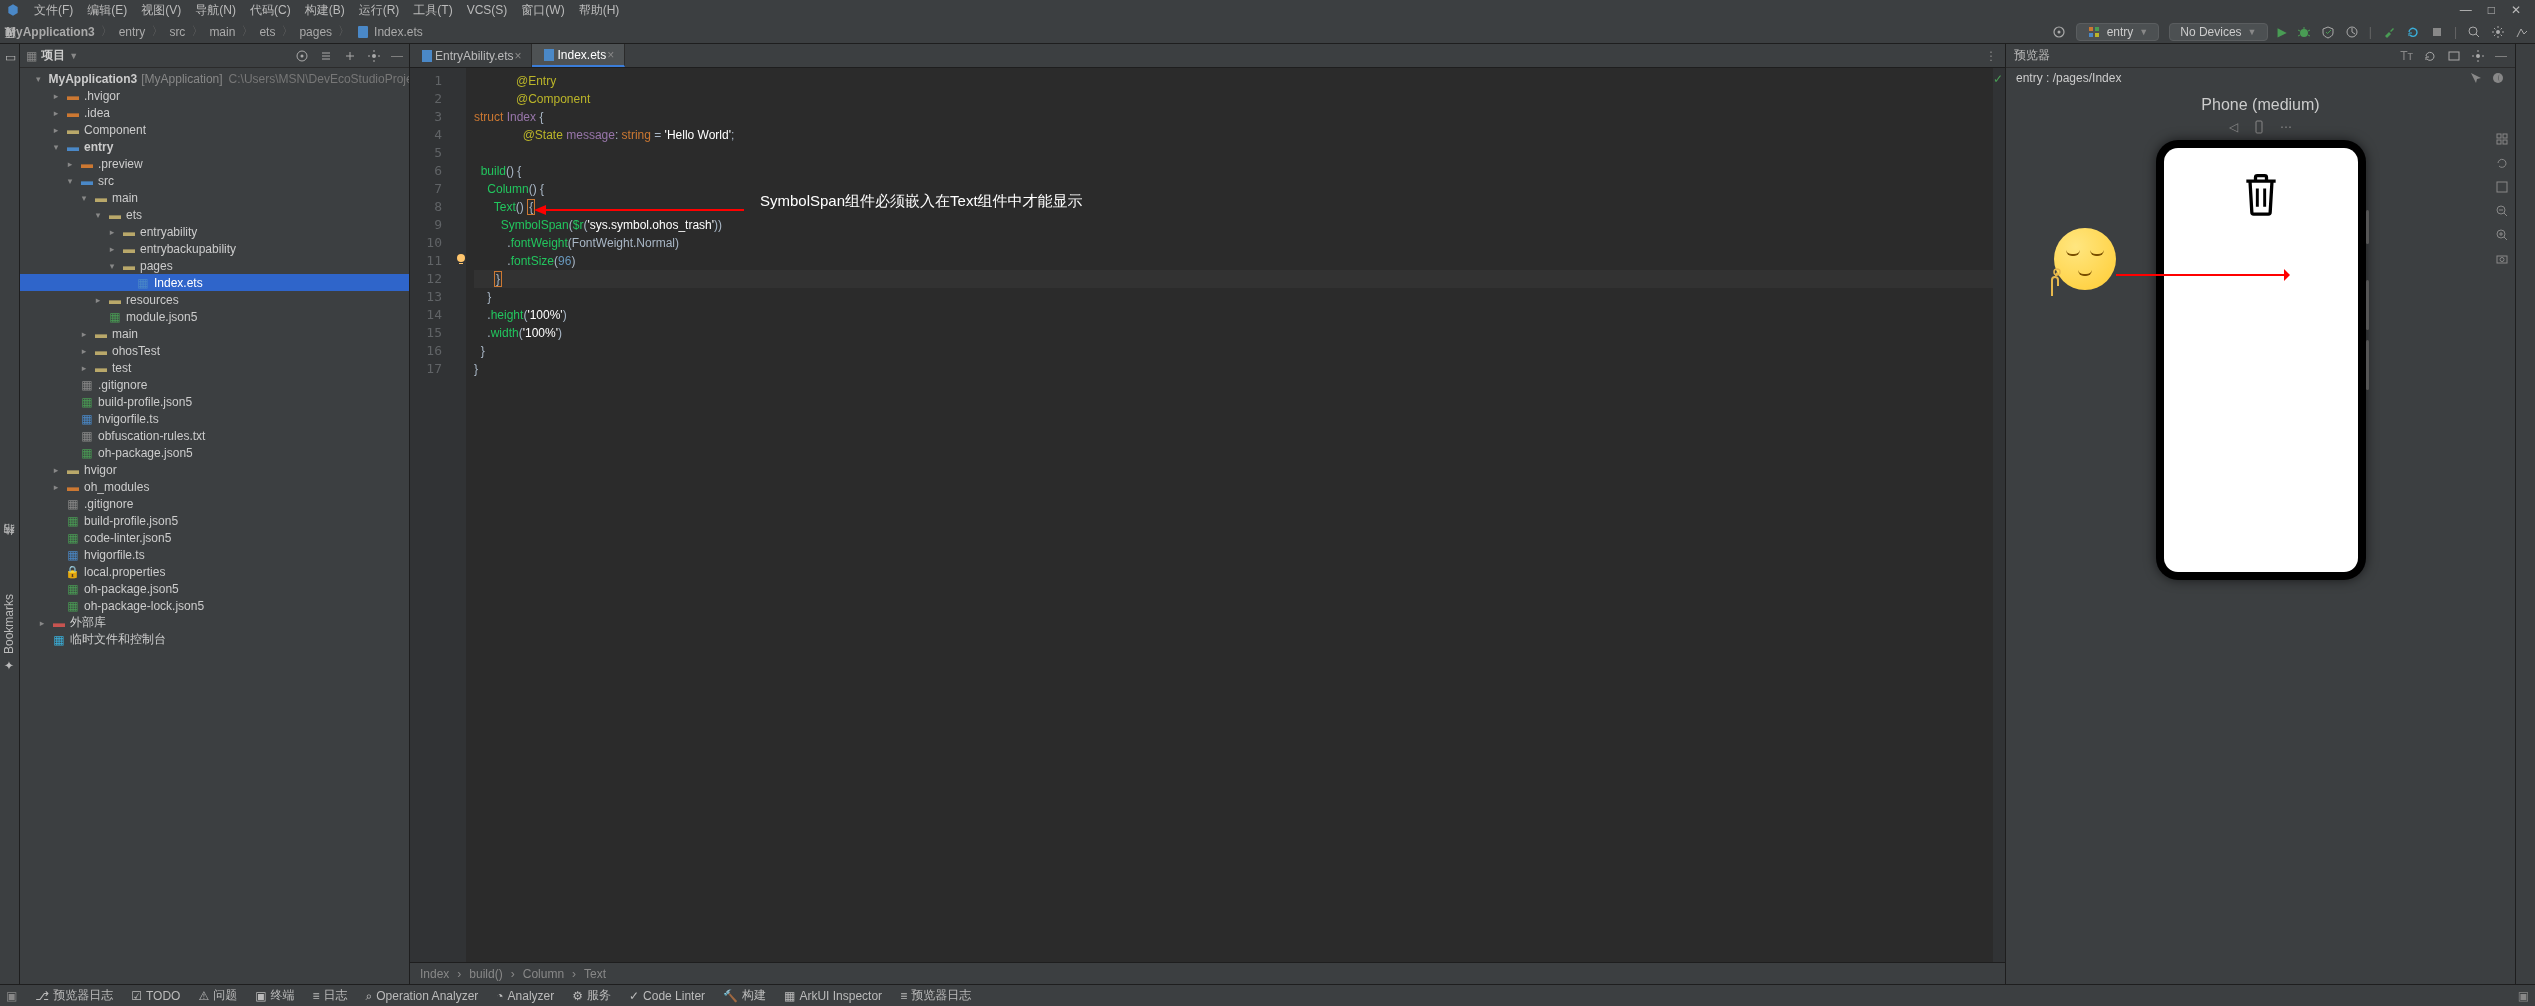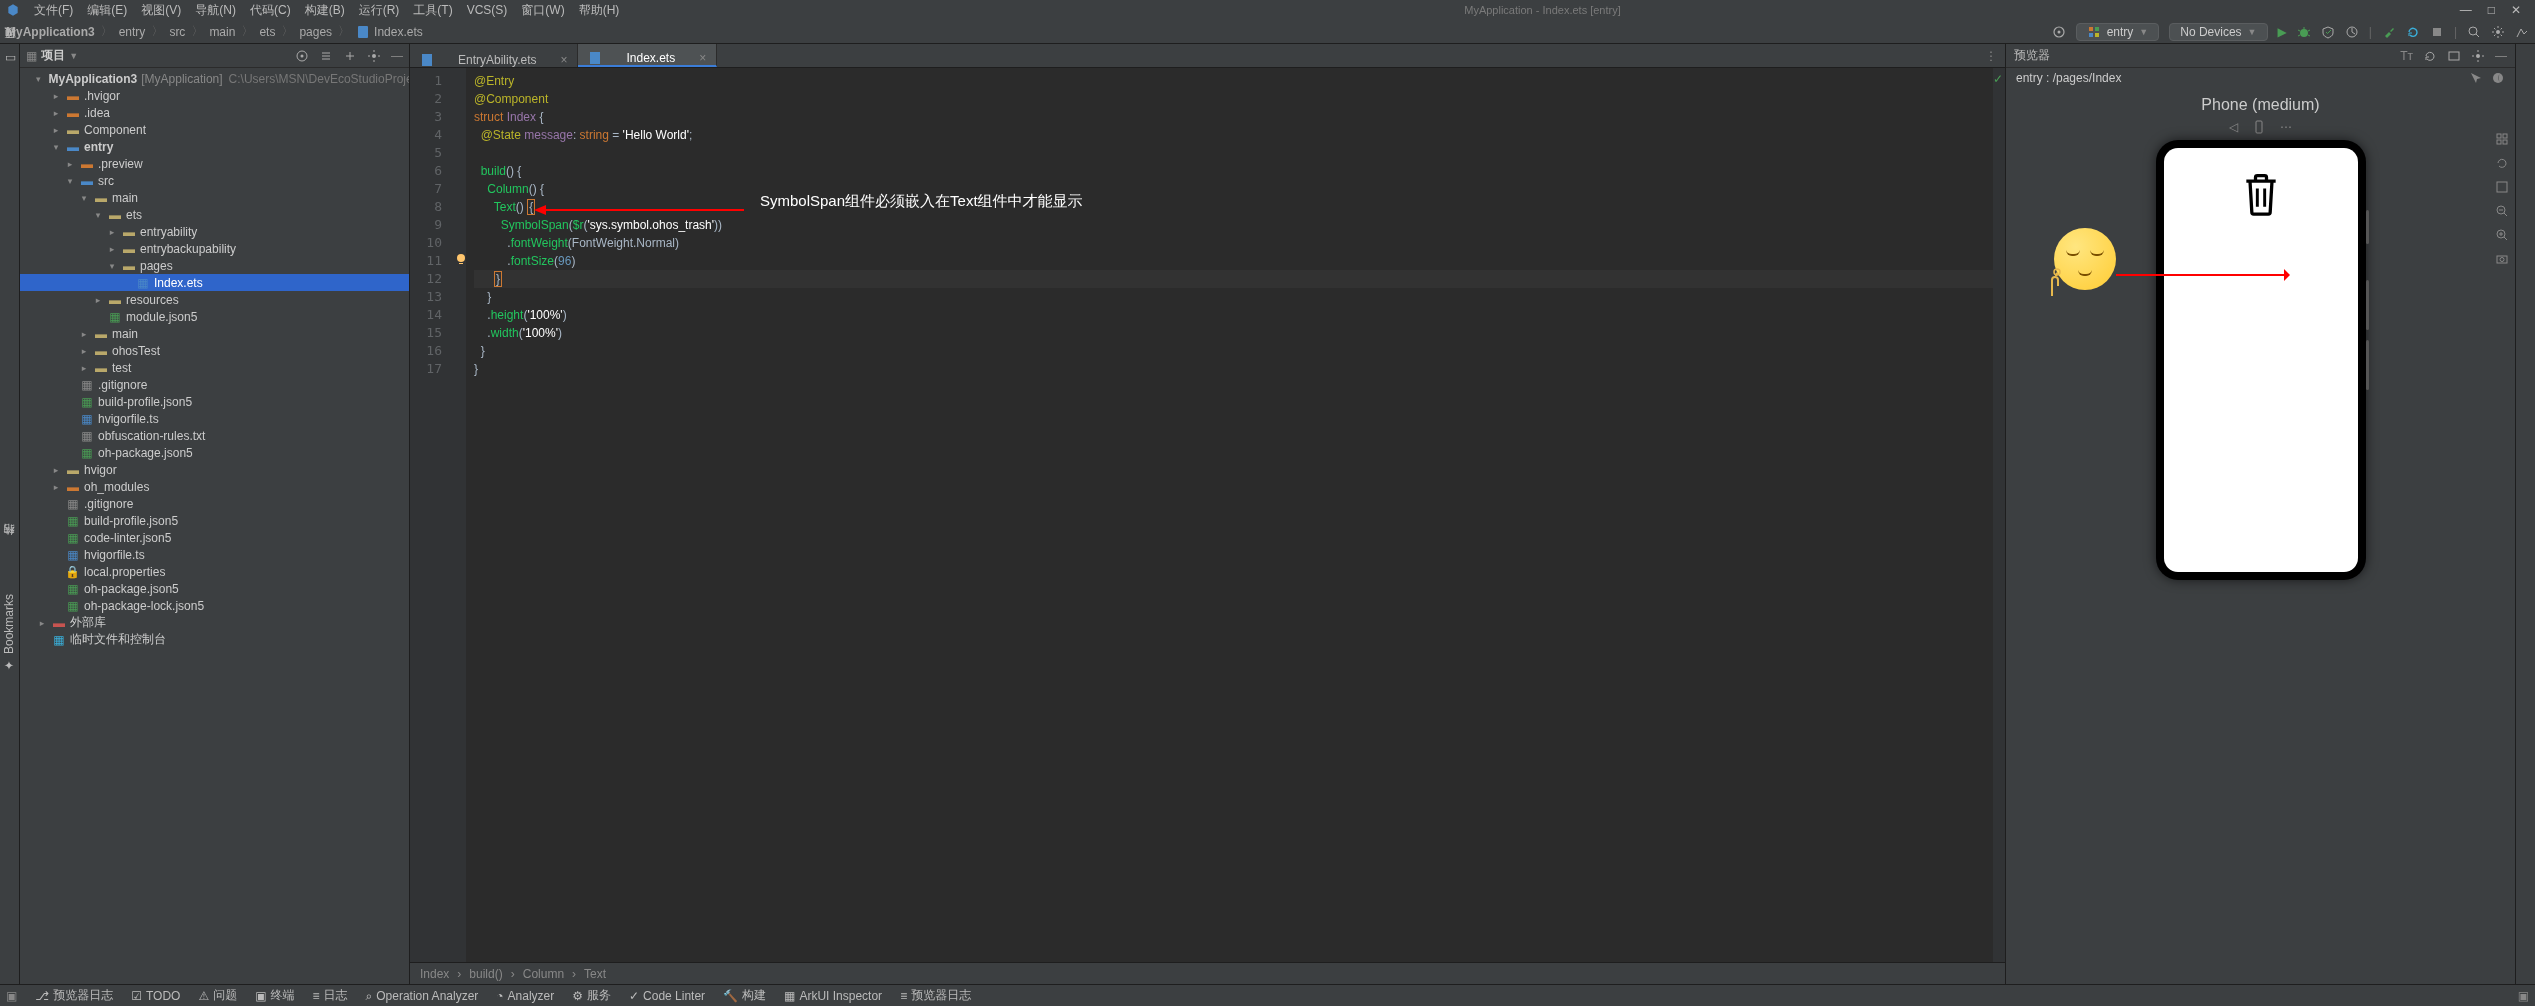--- a/index.html
+++ b/index.html
@@ -43,30 +43,30 @@
   .fico { width: 14px; height: 12px; margin: 0 4px; display: inline-flex; align-items: center; justify-content: center; }
   .folder { color: #b9a86a; }
   .folder-orange { color: #cc7832; }
   .file-blue { color: #4a88c7; }
   .file-green { color: #499c54; }
   .file-gray { color: #888; }
   .indent1 { padding-left: 16px; } .indent2 { padding-left: 30px; } .indent3 { padding-left: 44px; } .indent4 { padding-left: 58px; } .indent5 { padding-left: 72px; } .indent6 { padding-left: 86px; } .indent7 { padding-left: 100px; }
 
   .editor-area { flex: 1; display: flex; flex-direction: column; background: #2b2b2b; min-width: 0; position: relative; }
   .tabs { height: 24px; background: #3c3f41; display: flex; align-items: stretch; border-bottom: 1px solid #1e1e1e; }
-  .tab { padding: 0 10px; display: flex; align-items: flex-end; gap: 24px; color: #bbbbbb; border-right: 1px solid #2b2b2b; }
+  .tab { padding: 0 10px; display: flex; align-items: center; gap: 1px; color: #bbbbbb; border-right: 1px solid #2b2b2b; }
   .tab.active { background: #4e5254; color: #ffffff; border-bottom: 2px solid #3b7dd8; }
   .tab .close { color: #888; }
   .tabs .more { margin-left: auto; padding: 0 8px; color: #888; display: flex; align-items: center; }
 
   .code-scroll { flex: 1; display: flex; overflow: hidden; position: relative; }
   .gutter { width: 40px; background: #313335; text-align: right; padding: 4px 8px 0 0; color: #606366; font-family: "Consolas", monospace; font-size: 13px; line-height: 18px; }
   .gutter2 { width: 16px; background: #313335; }
   .code { flex: 1; padding: 4px 0 0 8px; font-family: "Consolas", monospace; font-size: 13px; line-height: 18px; color: #a9b7c6; white-space: pre; }
-  .k-y { color: #bbb529; } 
+  .k-y { color: #bbb529; margin-left: 42px; } 
   .k-o { color: #cc7832; text-align: right; } 
   .k-p { color: #9876aa; } 
   .k-s { color: #ffffff; } 
   .k-m { color: #22c55e; }
   .caret-line { background: #323232; }
   .hl-brace { border: 1px solid #cc7832; padding: 0 1px; }
   .bulb { position: absolute; left: 44px; top: calc(4px + 18px*10); width: 14px; height: 14px; }
   .errgutter { position: absolute; right: 0; top: 0; width: 12px; height: 100%; background: #313335; }
   .errgutter .ok { position: absolute; top: 4px; right: 2px; color: #499c54; font-size: 12px; }
   .annot-text { position: absolute; left: 350px; top: 124px; color: #ffffff; font-size: 15px; pointer-events: none; }
@@ -114,21 +114,20 @@
   <span class="menu-item">编辑(E)</span>
   <span class="menu-item">视图(V)</span>
   <span class="menu-item">导航(N)</span>
   <span class="menu-item">代码(C)</span>
   <span class="menu-item">构建(B)</span>
   <span class="menu-item">运行(R)</span>
   <span class="menu-item">工具(T)</span>
   <span class="menu-item">VCS(S)</span>
   <span class="menu-item">窗口(W)</span>
   <span class="menu-item">帮助(H)</span>
-  <span class="title">MyApplication - Index.ets [entry]</span>
   <div class="winbtns">
     <span>—</span>
     <span>□</span>
     <span>✕</span>
   </div>
 </div>
 
 <div class="toolbar">
   <span class="bc" style="font-weight:bold">MyApplication3</span>
     <span class="bc-sep">〉</span>

